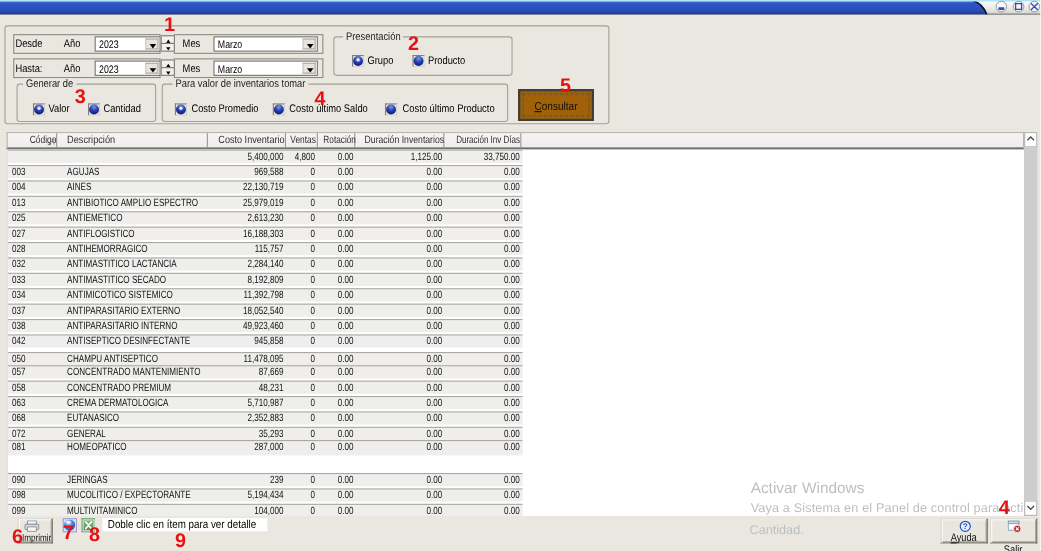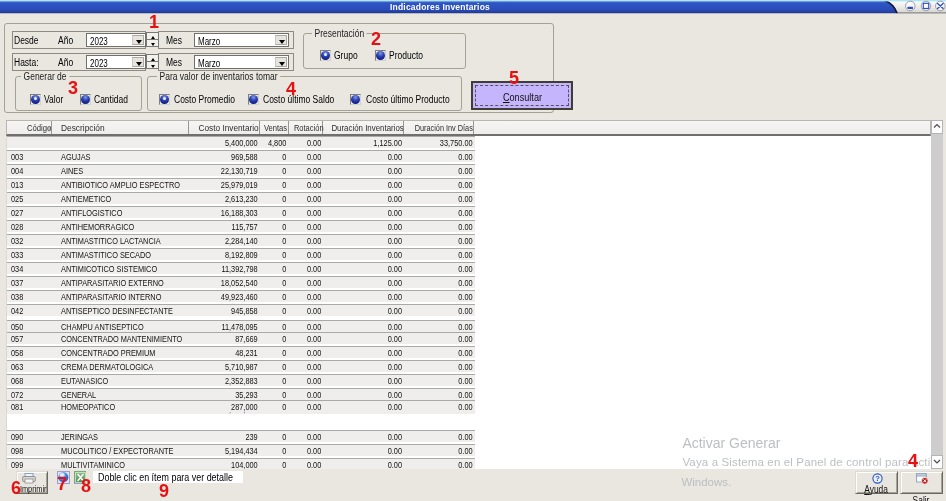--- a/index.html
+++ b/index.html
@@ -35,22 +35,22 @@
 .spin .su:after { content:""; position:absolute; left:3.5px; top:2.5px; border:2.5px solid transparent; border-bottom:3px solid #000; border-top:none;}
 .spin .sd:after { content:""; position:absolute; left:3.5px; top:3px; border:2.5px solid transparent; border-top:3px solid #000; border-bottom:none;}
 
 .led { position:absolute; width:11px; height:11px; background:#e9e7e0;
   border:1px solid; border-color:#7e7e7e #d2d2cc #d2d2cc #7e7e7e; }
 .led i { position:absolute; left:0; top:0; width:9px; height:9px; border-radius:50%;
   background:radial-gradient(circle at 50% 25%, #7d9ae6 0%, #2b3fb0 42%, #101c85 78%, #0a1260 100%); }
 .led.on i:after { content:""; position:absolute; left:2.5px; top:2.5px; width:3px; height:3px;
   border-radius:50%; background:#e9ecf8; }
 
-#consultar { position:absolute; left:471px; top:81px; width:102px; height:29px;
-  background:#c4b5fd; border:2px solid #403c36; }
+#consultar { position:absolute; left:471px; top:81px; width:69px; height:29px;
+  background:#a16207; border:2px solid #403c36; }
 #consultar .focus { position:absolute; left:2px; top:2px; right:2px; bottom:2px; border:1px dashed #555; }
 #consultar .txt { position:absolute; left:0; right:0; top:7.5px; text-align:center; font-size:10.5px; color:#111; }
 #consultar .txt span { display:inline-block; transform:scaleX(0.87); transform-origin:50% 50%; }
 
 #ghead { position:absolute; left:6px; top:120px; width:924.6px; height:16px;
   background:linear-gradient(#f6f5f4,#eeedec); border-top:1px solid #b8b6b2; border-left:1px solid #b8b6b2; border-right:1px solid #b8b6b2;
   border-bottom:2px solid #6f6f6f; }
 .hc { position:absolute; top:0; height:13px; font-size:9.5px; color:#2e2e2e; line-height:14px;
   border-right:1px solid #989692; white-space:nowrap; }
 .hc .ht { display:inline-block; white-space:nowrap; }
@@ -105,21 +105,20 @@
  <path d="M0,0 L884,0 Q893.5,3.5 897.5,13 L0,13 Z" fill="url(#bl)"></path>
  <path d="M884.5,0.5 Q893.5,3.5 897,13" fill="none" stroke="#15152e" stroke-width="1.6"></path>
  <rect x="0" y="0" width="946" height="1.4" fill="#aee6f8"></rect>
  <circle cx="910.3" cy="6" r="4.8" fill="url(#cb)" stroke="#8f8f8f" stroke-width="0.8"></circle>
  <circle cx="926" cy="6" r="4.8" fill="url(#cb)" stroke="#8f8f8f" stroke-width="0.8"></circle>
  <circle cx="940.3" cy="6" r="4.8" fill="url(#cb)" stroke="#8f8f8f" stroke-width="0.8"></circle>
  <rect x="907.6" y="6.7" width="5.4" height="2.3" rx="0.6" fill="#2c4ec2"></rect>
  <rect x="923.3" y="3.3" width="5.4" height="5.2" fill="none" stroke="#2c4ec2" stroke-width="1.15"></rect>
  <path d="M937.6,3.5 L943.1,8.6 M943.1,3.5 L937.6,8.6" stroke="#2c4ec2" stroke-width="1.3" stroke-linecap="round"></path>
 </svg>
-<div id="ttext">Indicadores Inventarios</div>
 </div>
 
 <div class="gbox" style="left:4px;top:23px;width:550px;height:90px"></div>
 
 <div class="fbox" style="left:12px;top:31px;width:134px;height:18px"></div>
 <div class="fbox" style="left:158px;top:31px;width:136px;height:18px"></div>
 <div class="fbox" style="left:12px;top:53px;width:134px;height:18px"></div>
 <div class="fbox" style="left:158px;top:53px;width:136px;height:18px"></div>
 
 <div class="lab" style="left:14px;top:34.5px">Desde</div>
@@ -420,24 +419,24 @@
       </div>
 <div class="row" style="top:322.0px">
         <div class="c cl" style="left:3.5px;width:45.3px">099</div>
         <div class="c cl" style="left:53.5px;width:132.0px">MULTIVITAMINICO</div>
         <div class="c cr" style="left:188.3px;width:62.7px">104,000</div>
         <div class="c cr" style="left:255.2px;width:24.4px">0</div>
         <div class="c cr" style="left:283.8px;width:30.3px">0.00</div>
         <div class="c cr" style="left:318.3px;width:77.0px">0.00</div>
         <div class="c cr" style="left:399.5px;width:65.6px">0.00</div>
       </div>
-<div class="wm" style="left:675.4px;top:299px;font-size:14px;">Activar Generar</div>
+<div class="wm" style="left:675.4px;top:299px;font-size:14px;">Activar Windows</div>
 <div class="wm" style="left:675.4px;top:320px;font-size:11.5px;letter-spacing:0.14px;">Vaya a Sistema en el Panel de control para activar</div>
 </div>
-<div class="wm" style="left:681.4px;top:476px;font-size:11.5px;">Windows.</div>
+<div class="wm" style="left:681.4px;top:476px;font-size:11.5px;">Cantidad.</div>
 
 <div id="sbar">
  <div class="sbtn" style="top:0">
   <svg width="10" height="11" viewBox="0 0 10 11">
           <path d="M2,6.5 L5,3.5 L8,6.5" fill="none" stroke="#4d4d4d" stroke-width="1.2"></path>
         </svg>
  </div>
  <div class="sbtn" style="top:335px">
   <svg width="10" height="11" viewBox="0 0 10 11">
           <path d="M2,4 L5,7 L8,4" fill="none" stroke="#4d4d4d" stroke-width="1.2"></path>

